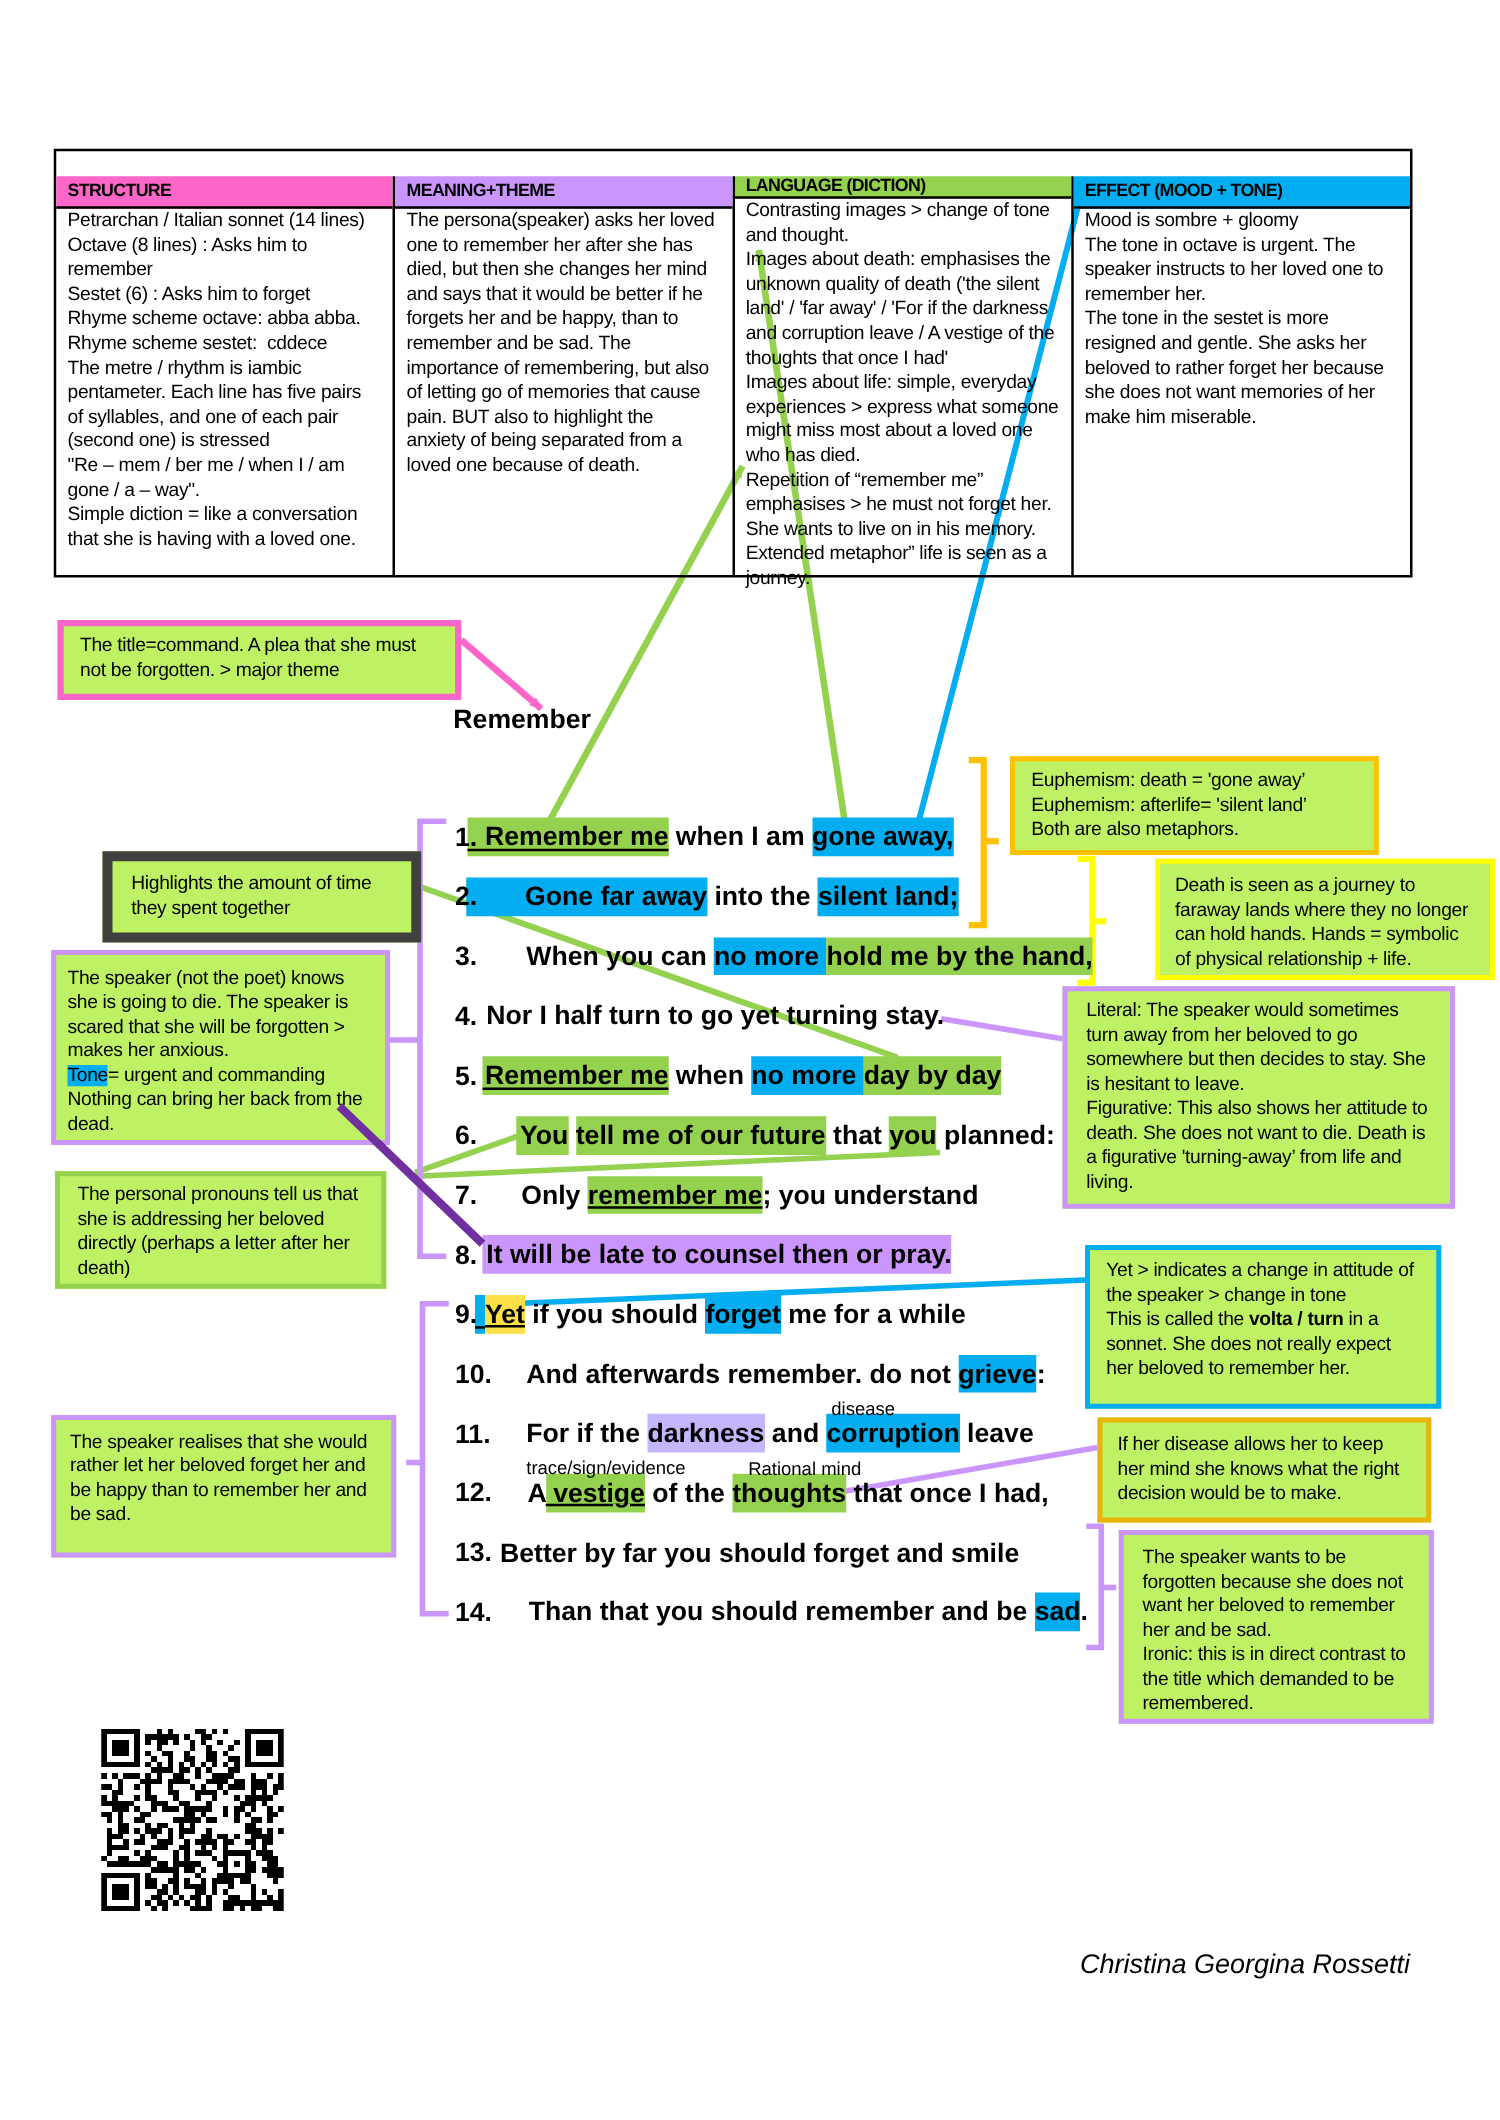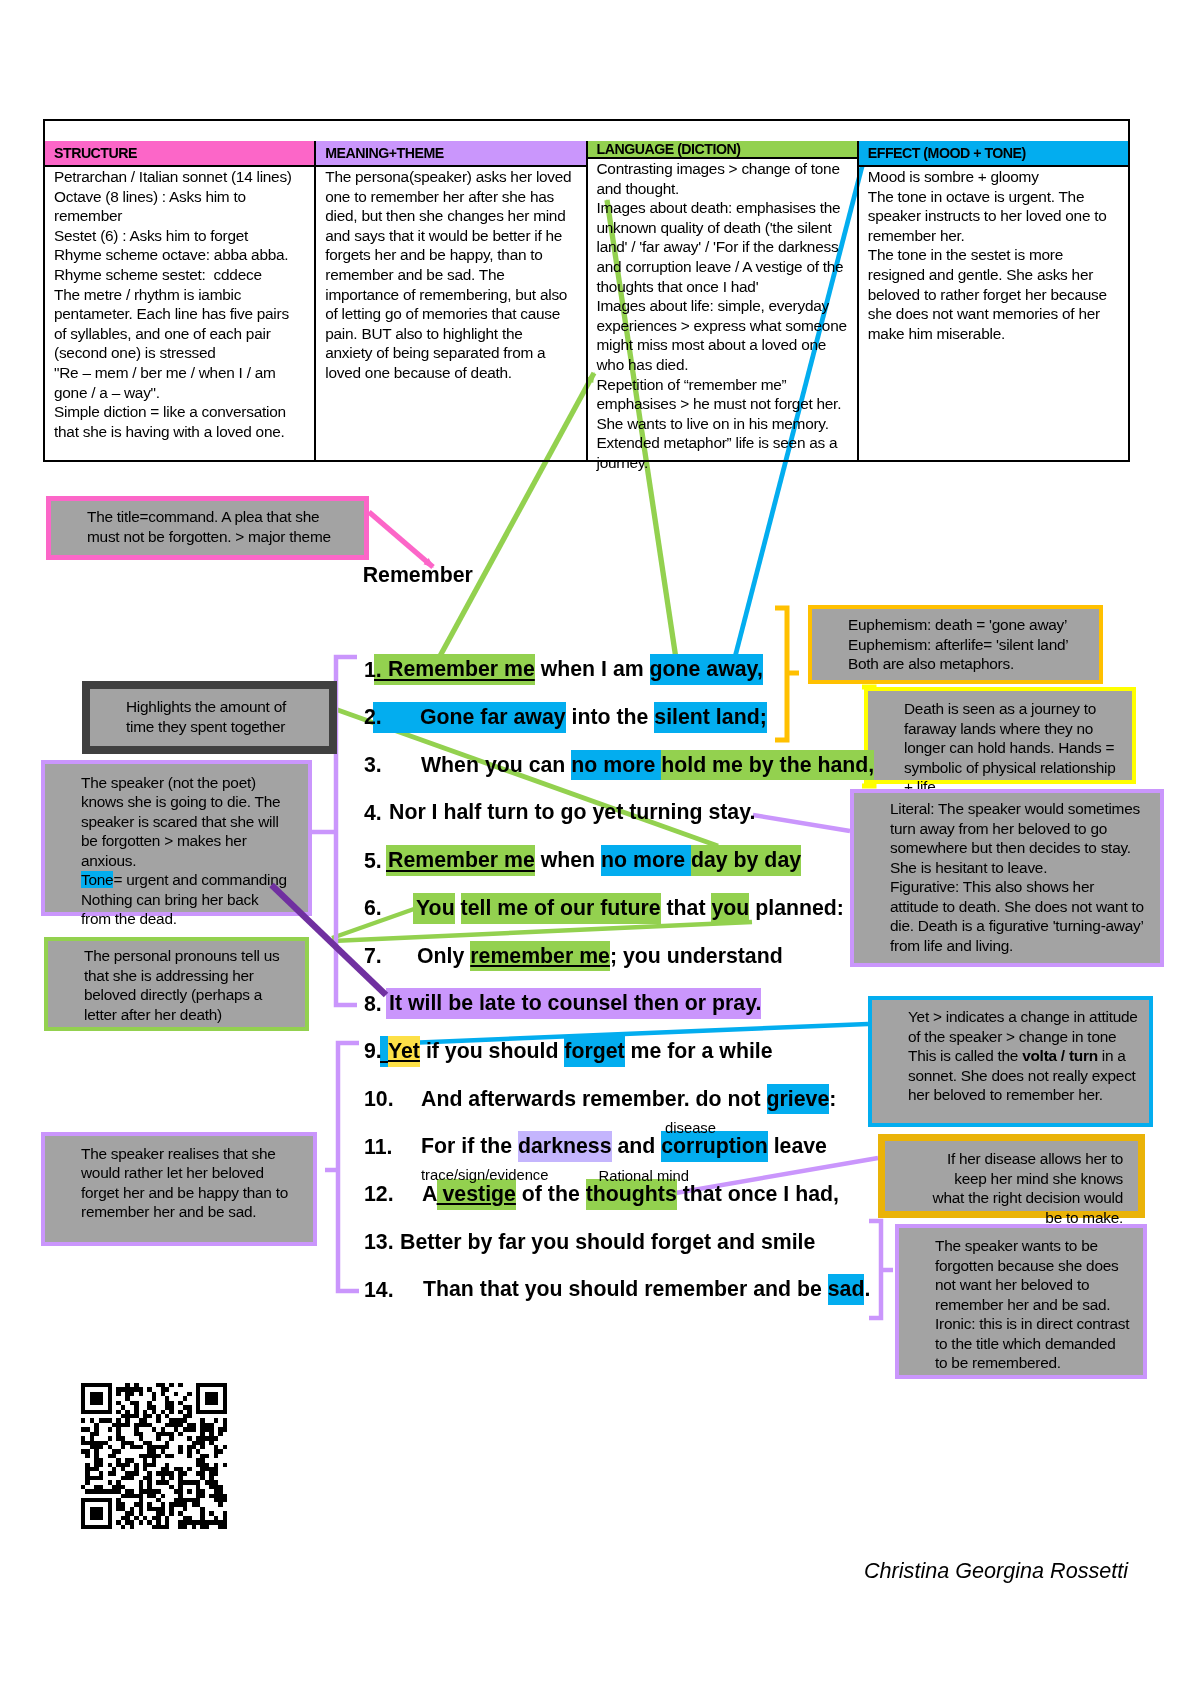--- a/index.html
+++ b/index.html
@@ -29,45 +29,45 @@
   .nb-time{left:82px;top:681px;width:255px;height:73px;border:8px solid #404040;padding:8px 31px 0 15px;
            line-height:19.5px;}
   .nb-speaker{left:41px;top:760px;width:271px;height:156px;border:4px solid #ca96fc;padding:8.5px 17px 0 9px;
            line-height:19.5px;}
   .nb-pronouns{left:44px;top:937px;width:265px;height:94px;border:4px solid #93d14f;padding:5px 17px 0 14px;
            line-height:19.5px;}
   .nb-realises{left:41px;top:1132px;width:276px;height:114px;border:4px solid #ca96fc;padding:7.5px 15px 0 11px;
            line-height:19.5px;}
   .nb-euph{left:808px;top:605px;width:295px;height:79px;border:4px solid #ffc000;padding:6px 12px 0 13px;
            line-height:19.5px;}
-  .nb-journey{left:864px;top:687px;width:272px;height:97px;border:4px solid #ffff00;padding:8px 14px 0 12px;
+  .nb-journey{left:924px;top:687px;width:272px;height:97px;border:4px solid #ffff00;padding:8px 14px 0 12px;
            line-height:19.5px;}
   .nb-literal{left:850px;top:789px;width:314px;height:178px;border:4px solid #ca96fc;padding:6px 14px 0 15px;
            line-height:19.5px;}
   .nb-volta{left:868px;top:996px;width:285px;height:131px;border:4px solid #03adef;padding:7px 11px 0 13px;
            line-height:19.5px;}
-  .nb-disease{left:878px;top:1134px;width:267px;height:84px;border:7px solid #eab308;padding:8px 15px 0 12px;
-           line-height:19.5px;text-align:right;}
+  .nb-disease{left:878px;top:1134px;width:267px;height:84px;border:4px solid #eab308;padding:8px 15px 0 12px;
+           line-height:19.5px;}
   .nb-ironic{left:895px;top:1224px;width:252px;height:155px;border:4px solid #ca96fc;padding:8px 12px 0 15px;
            line-height:19.5px;}
 
   
   #poem{position:absolute;left:0;top:0;z-index:4;}
   .gl{position:absolute;font-size:14.8px;line-height:18px;color:#000;font-weight:normal;white-space:pre;}
   #poem-title{position:absolute;left:362.7px;top:562px;font-size:21.3px;line-height:26px;font-weight:bold;color:#000;}
   #author{position:absolute;left:864px;top:1558px;font-size:21.6px;line-height:26px;font-style:italic;color:#000;}
   .prow{position:absolute;left:0;white-space:pre;font-size:21.3px;line-height:31px;font-weight:bold;color:#000;}
   .prow span{padding:3.4px 0;}
   .prehl{position:absolute;height:30.8px;z-index:0;}
   .prow{z-index:2;}
   .preul{position:absolute;height:2px;background:#000;z-index:1;}
   svg.ovl{position:absolute;left:0;top:0;width:1200px;height:1696px;z-index:2;}
   svg.ovl-top{z-index:5;}
 
-  .note{z-index:3;background:#a3a3a3;padding-left:36px;}
+  .note{z-index:3;background:#bef264;}
   #poem-title, #author, .gl, #qr{z-index:4;position:absolute;}
 </style>
 </head>
 <body>
 
 <div id="page">
 
   <div id="analysis-table">
     <div class="tcol">
       <div class="thead" style="background:#fc66c8">STRUCTURE</div>

